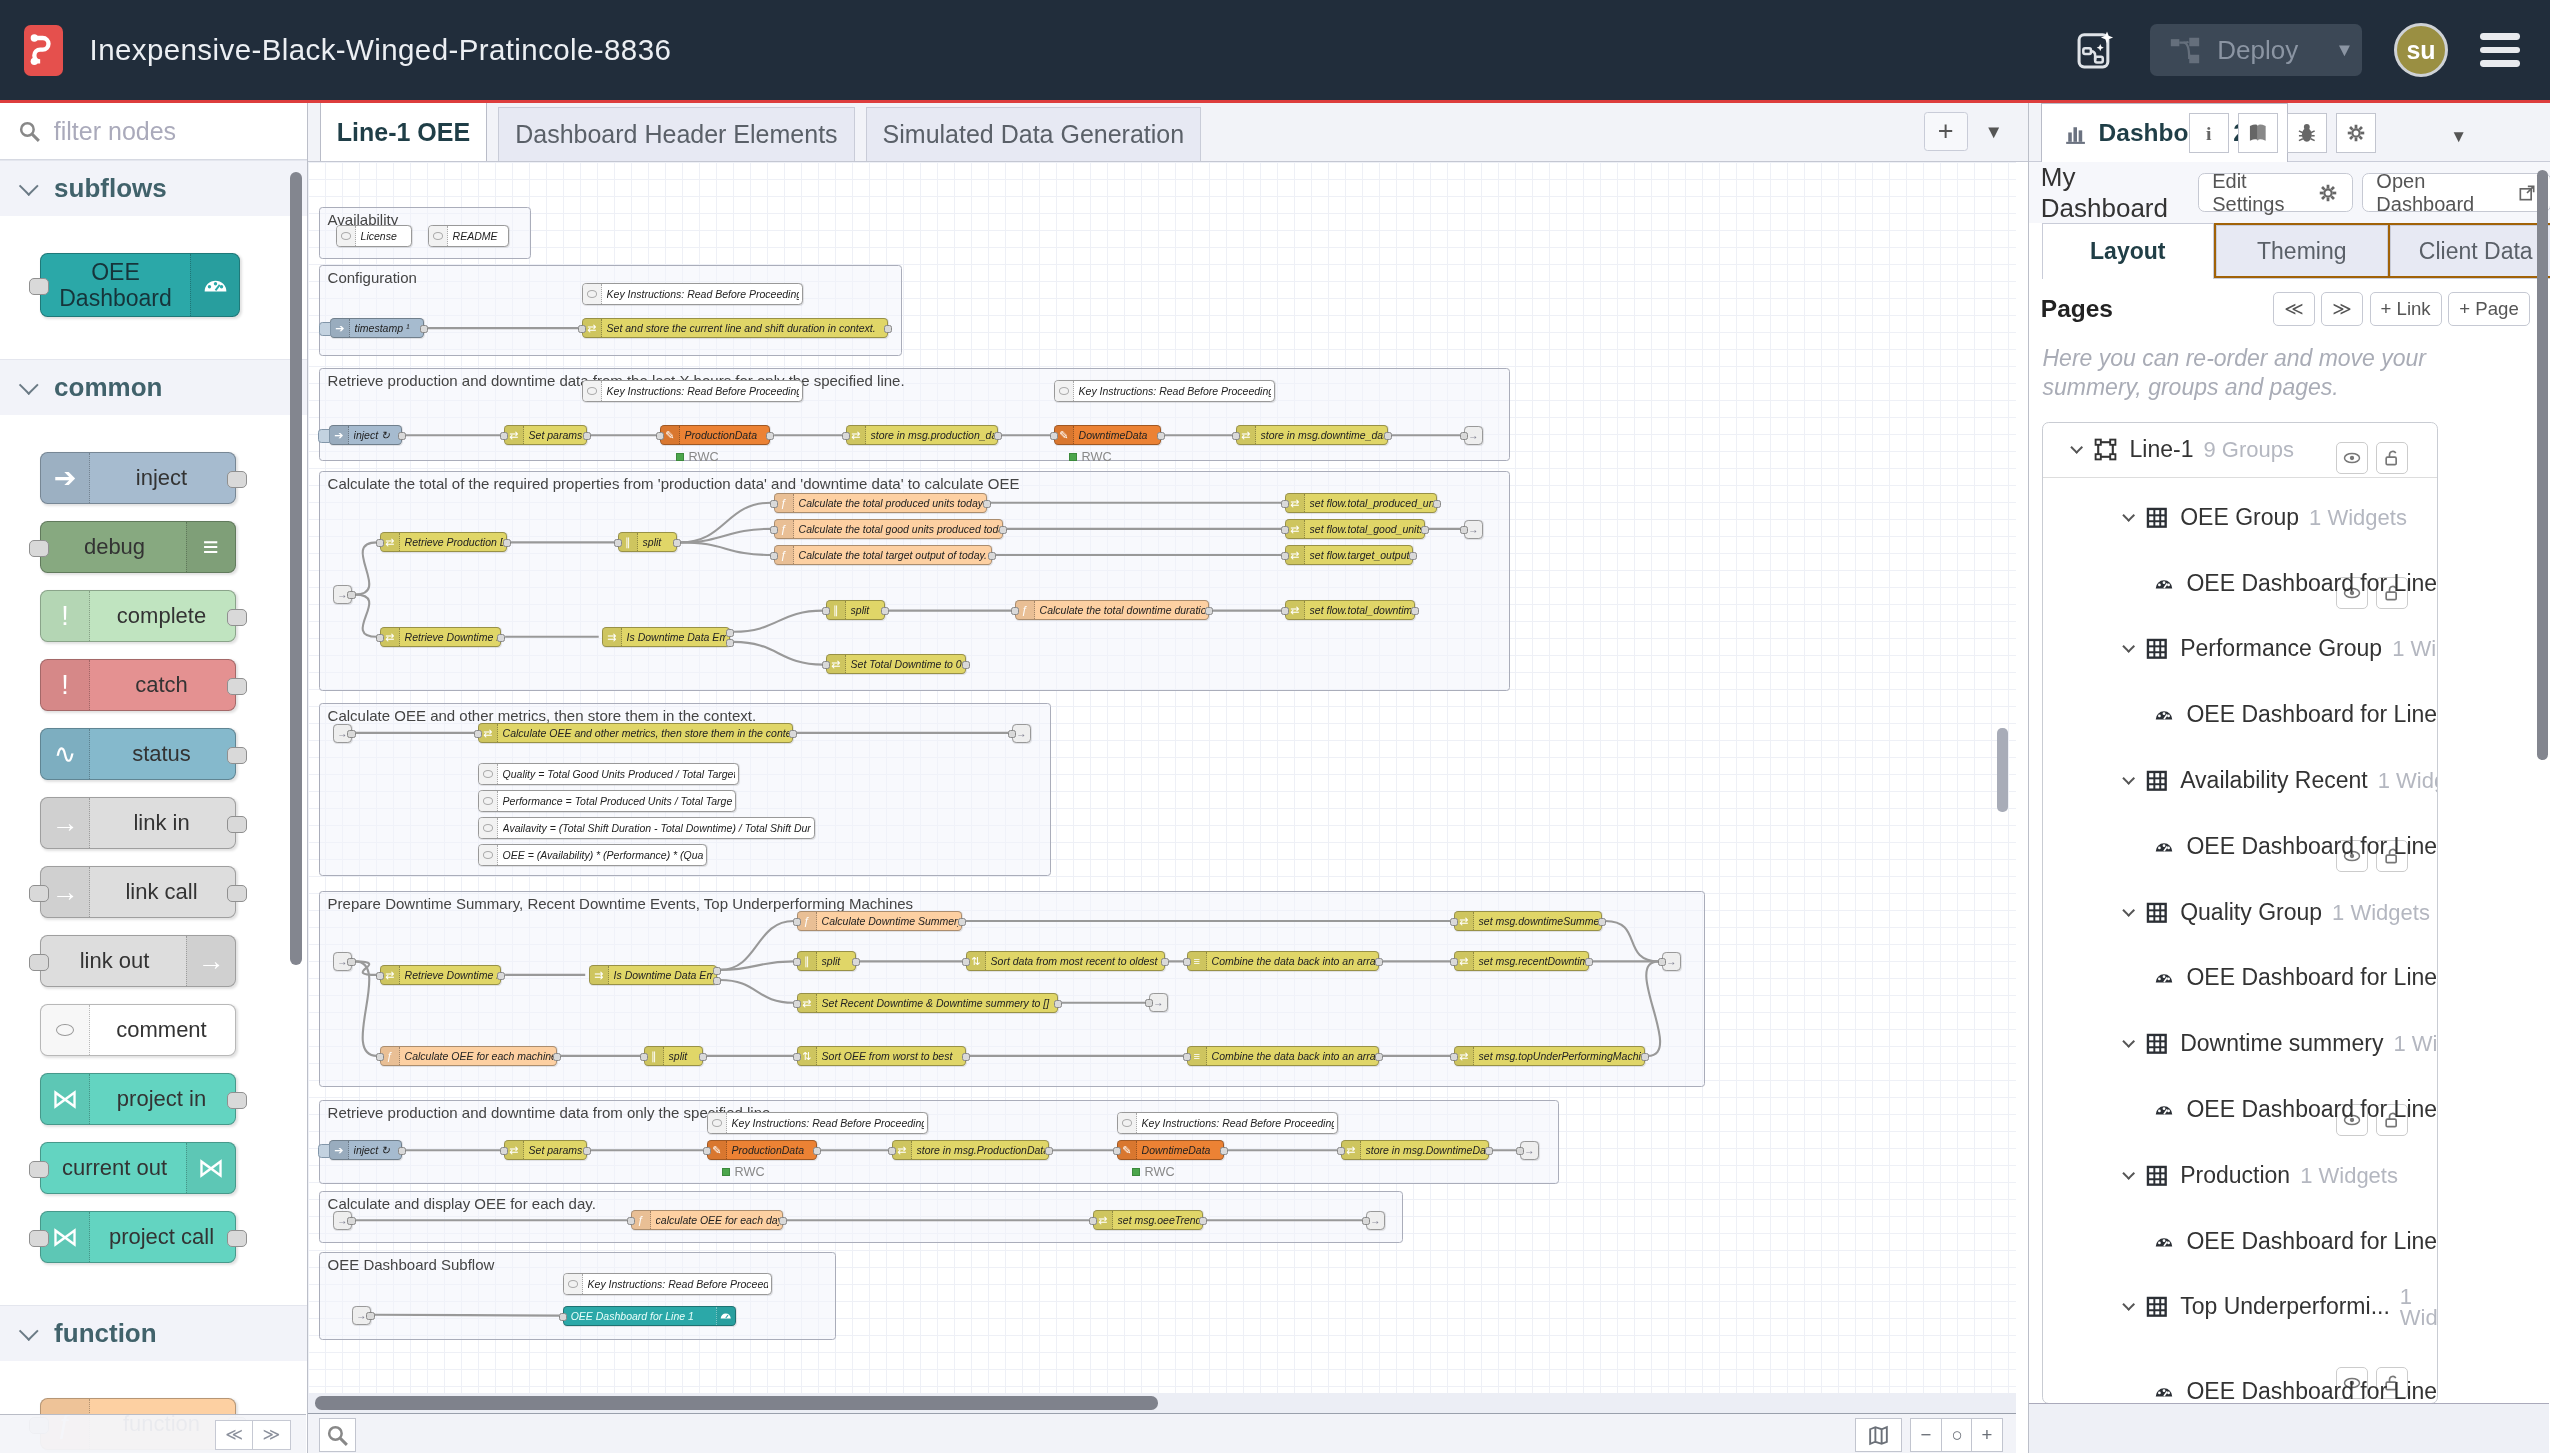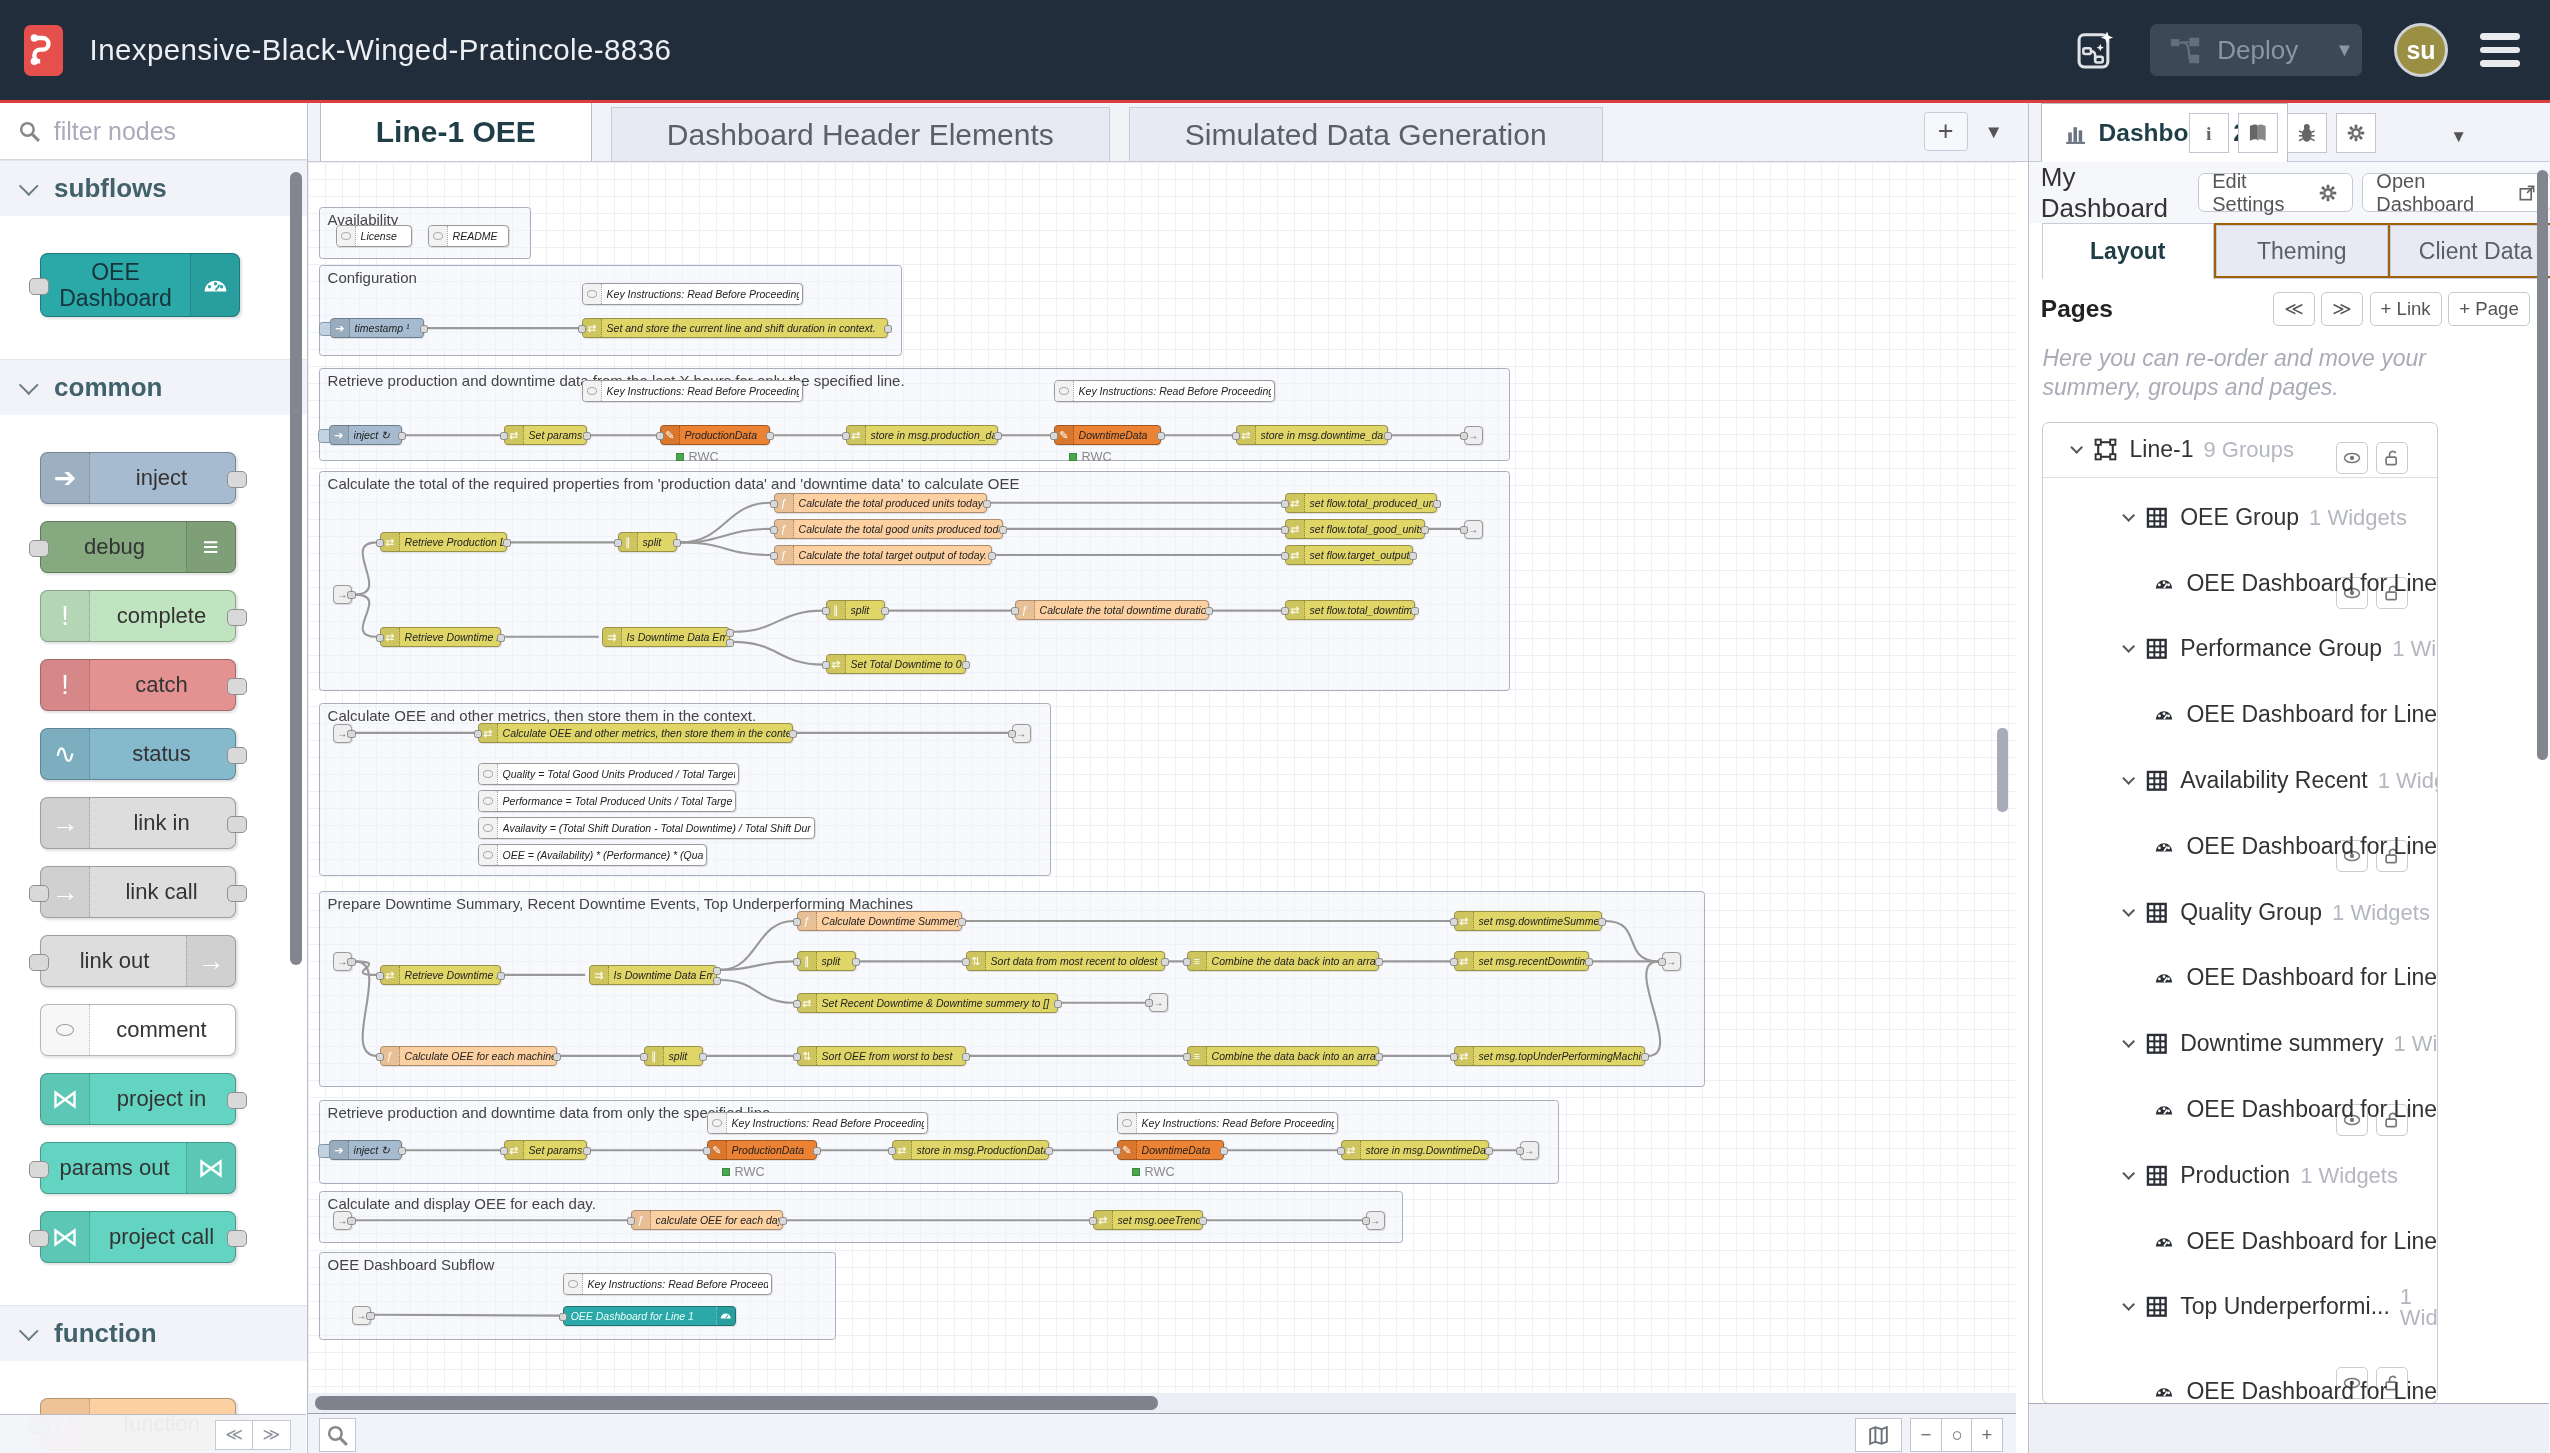--- a/index.html
+++ b/index.html
@@ -60,22 +60,22 @@
   .c-inject { background:#a6bbcf; } .c-debug { background:#87a980; }
   .c-complete { background:#c0e4c0; } .c-catch { background:#e49191; }
   .c-status { background:#85b9cc; } .c-link { background:#dddddd; }
   .c-comment { background:#ffffff; } .c-comment .picon { background:rgba(0,0,0,.03); color:#999;}
   .c-project { background:#63d4c1; } .c-func { background:#fdd0a2; }
   .c-change { background:#e0d668; } .c-template { background:#ec8234; }
 
   
   #tabbar { position:absolute; left:308px; top:103px; width:1720px; height:59px; background:#f2f3f8;
     border-bottom:1.7px solid #c4c7d2; display:flex; align-items:flex-end; padding-left:11.8px; }
-  .ftab { height:54px; margin-right:19px; padding:0 55px; display:flex; align-items:center;
-    background:#e7e9f3; border:1.7px solid #c9ccd8; border-bottom:none; color:#5a6068; font-size:30px; }
+  .ftab { height:54px; margin-right:11px; padding:0 16px; display:flex; align-items:center;
+    background:#e7e9f3; border:1.7px solid #c9ccd8; border-bottom:none; color:#5a6068; font-size:25px; }
   .ftab.active { background:#fff; height:59px; color:#1f3e47; font-weight:bold; border-color:#b9bcc8; }
   #tabbtns { margin-left:auto; display:flex; align-items:center; gap:17px; margin-right:25px; padding-bottom:10px;}
   #addflow { width:44px; height:39px; border:1.7px solid #c9ccd8; background:#f7f8fb; color:#555;
     font-size:27px; display:flex; align-items:center; justify-content:center; border-radius:3.4px;}
   #tablist-caret { color:#555; font-size:18.6px; }
 
   
   #canvas { position:absolute; left:308px; top:162px; width:1708px; height:1231px; overflow:hidden;
     background:#fff;
     background-image:linear-gradient(#eef0f6 0.8px, transparent 0.8px),
@@ -288,21 +288,21 @@
             </span>
             <span class="plabel ll">comment</span>
           </div>
           <div class="pnode c-project">
             <span class="picon il">⋈</span>
             <span class="plabel ll">project in</span>
             <span class="pport r"></span>
           </div>
           <div class="pnode c-project">
             <span class="picon ir">⋈</span>
-            <span class="plabel lr">params out</span>
+            <span class="plabel lr">current out</span>
             <span class="pport l"></span>
           </div>
           <div class="pnode c-project">
             <span class="picon il">⋈</span>
             <span class="plabel ll">project call</span>
             <span class="pport l"></span>
             <span class="pport r"></span>
           </div>
         </div>
         <div class="psec-h">

